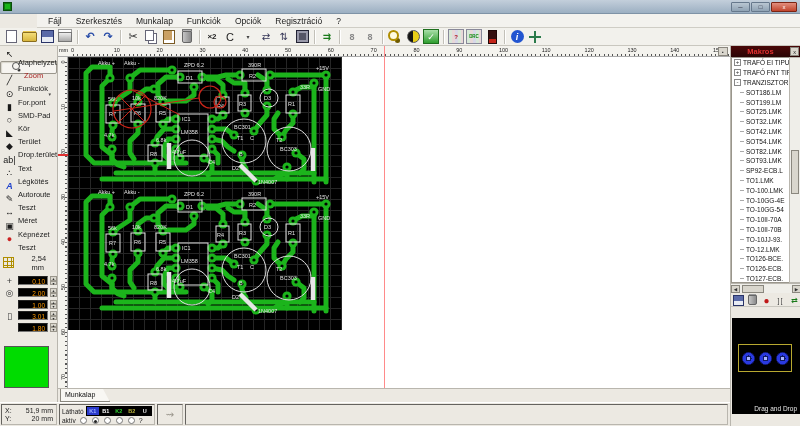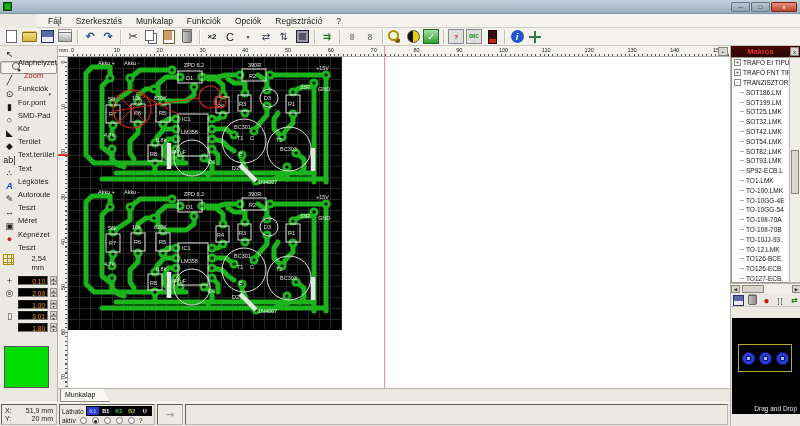--- a/index.html
+++ b/index.html
@@ -54,21 +54,21 @@
   .tool.active{background:#f6f4f0;border:1px solid #9a968c;border-radius:2px;box-shadow:inset 1px 1px 1px #d8d4ca;padding-left:8px;}
   .tool .licon{width:13px;min-width:13px;text-align:center;font-size:9px;color:#1a1a1a;line-height:11px;}
   .tool .tlabel{font-size:7.5px;color:#222;white-space:nowrap;margin-top:16px;}
   .tool.active .tlabel{color:#a82222;}
   .licon.zoomglass{position:relative;}
   .licon.zoomglass::before{content:'';display:inline-block;width:6px;height:6px;border:1.5px solid #555;border-radius:50%;box-shadow:3px 4px 0 -2.5px #333;}
   .licon.autoroute{color:#2244cc;font-weight:bold;font-style:italic;}
   .licon.maszk{color:#cc2222;}
   .licon.vez{font-weight:bold;}
   .dd-arrow{font-size:5px;color:#444;margin-left:1px;}
-  #gridrow{display:flex;gap:17px;margin:8px 0 4px 3px;}
+  #gridrow{display:flex;align-items:center;gap:17px;margin:8px 0 4px 3px;}
   .gicon{width:13px;height:11px;background:repeating-linear-gradient(90deg,#b08e00 0 1px,#0000 1px 4px),repeating-linear-gradient(#b08e00 0 1px,#0000 1px 4px);border-right:1px solid #b08e00;border-bottom:1px solid #b08e00;}
   #gridval{font-size:7.5px;color:#222;}
   .prow{display:flex;align-items:center;gap:2px;margin:2px 0 0 3px;}
   .picon{width:13px;min-width:13px;text-align:center;font-size:9px;color:#3a3a3a;}
   .pfield{width:30px;height:9px;background:#000;color:#ff9a00;font-size:6.5px;text-align:right;padding-right:2px;line-height:9px;border:1px solid #777;border-style:inset;}
   .spin{display:flex;flex-direction:column;width:7px;}
   .spin span{height:4.5px;font-size:3.5px;line-height:4px;text-align:center;background:#d9d6cd;border:1px solid #9a968c;color:#333;}
   #swatch{width:45px;height:42px;background:#00dc00;border:1px solid #555;margin:14px 0 0 4px;}
 
   
@@ -270,21 +270,21 @@
         <div class="tool">
           <span class="licon ">○</span>
           <span class="tlabel">Kör</span>
         </div>
         <div class="tool">
           <span class="licon ">◣</span>
           <span class="tlabel">Terület</span>
         </div>
         <div class="tool">
           <span class="licon ">◆</span>
-          <span class="tlabel">Text.terület</span>
+          <span class="tlabel">Drop.terület</span>
         </div>
         <div class="tool">
           <span class="licon ">ab|</span>
           <span class="tlabel">Text</span>
         </div>
         <div class="tool">
           <span class="licon ">∴</span>
           <span class="tlabel">Légkötés</span>
         </div>
         <div class="tool">

